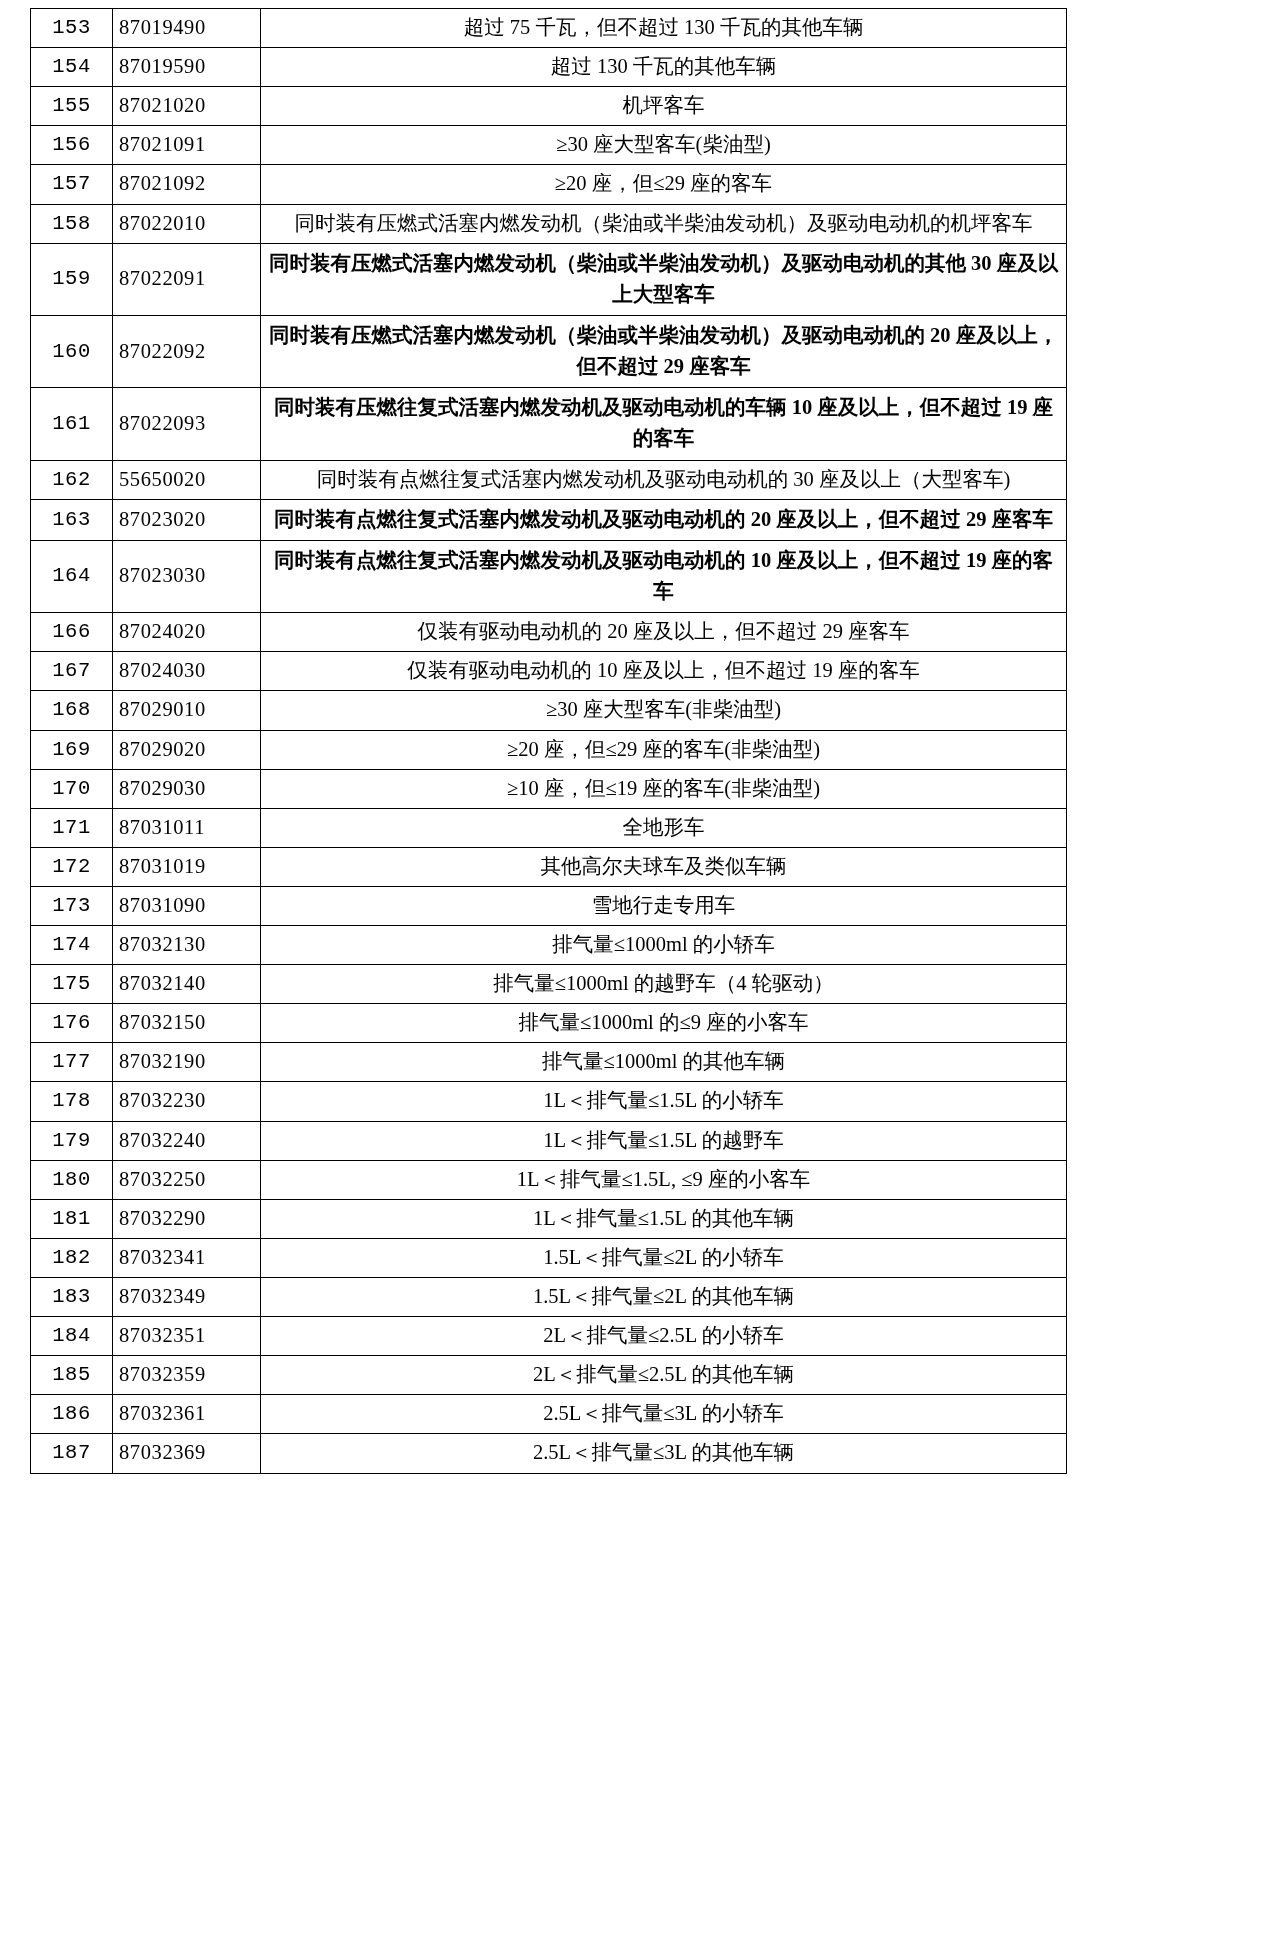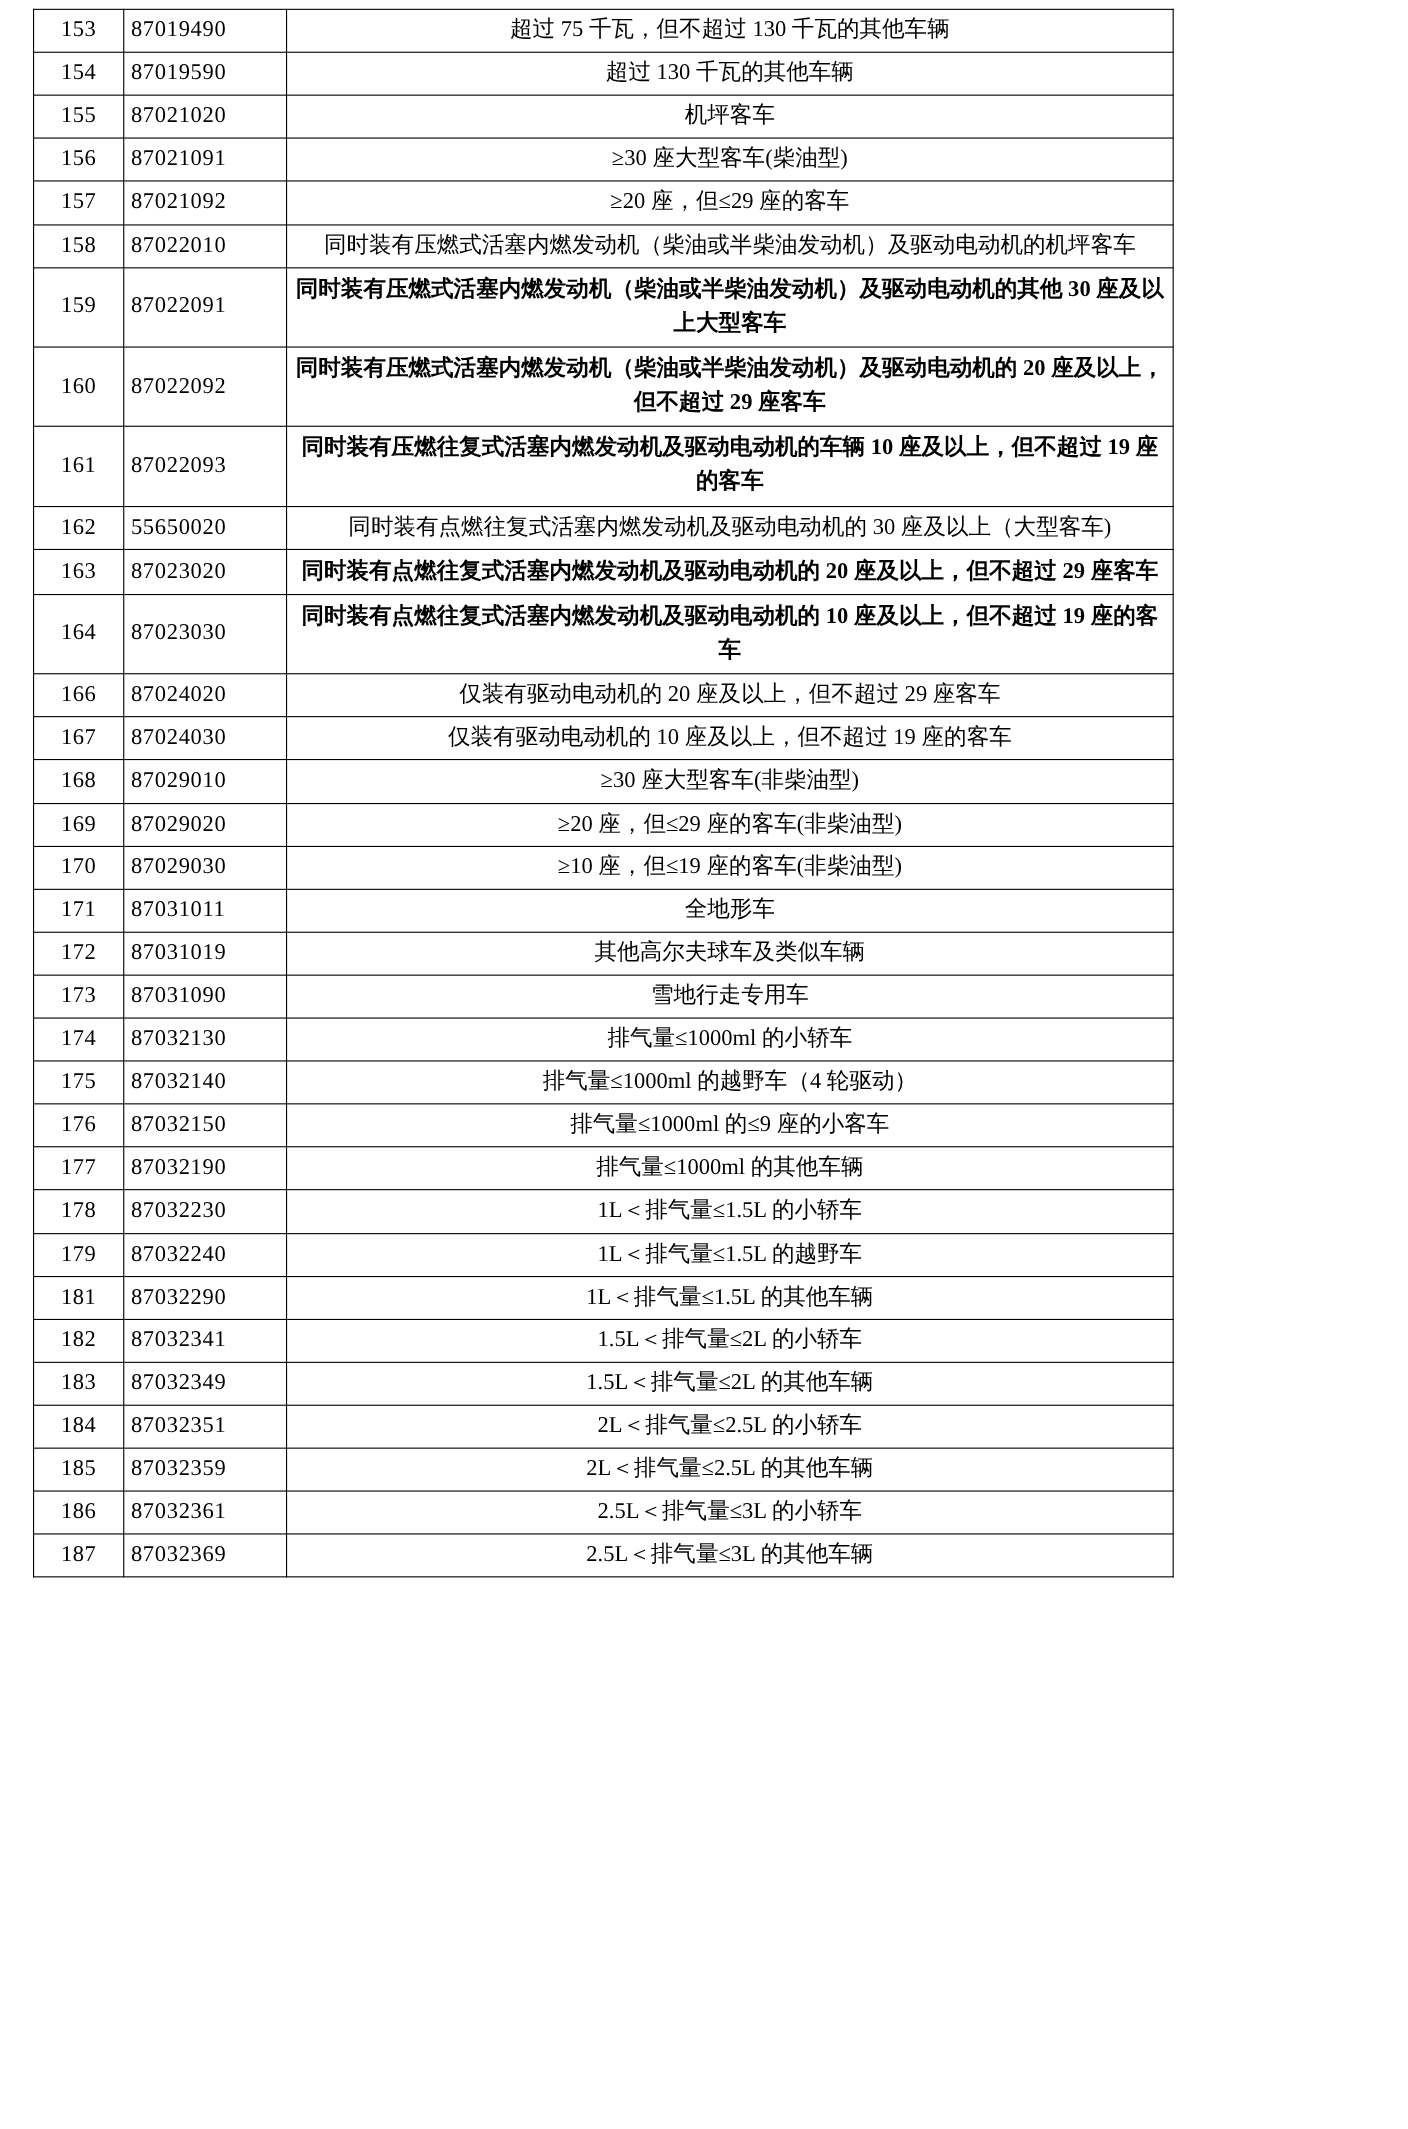--- a/index.html
+++ b/index.html
@@ -29,21 +29,21 @@
     font-size: 20.5px;
     line-height: 1.42;
     padding: 4px 6px 5px 6px;
   }
   col.c-no { width: 82px; }
   col.c-code { width: 148px; }
   col.c-desc { width: 806px; }
 
   td.no {
     text-align: center;
-    font-family: Liberation Serif, serif;
+    font-family: Liberation Mono, monospace;
     letter-spacing: 0.5px;
   }
   td.code {
     text-align: left;
     letter-spacing: 0.6px;
   }
   td.desc {
     text-align: center;
     padding-left: 9px;
     padding-right: 10px;
@@ -188,20 +188,25 @@
           <td class="no">178</td>
           <td class="code">87032230</td>
           <td class="desc">1L＜排气量≤1.5L 的小轿车</td>
         </tr>
         <tr>
           <td class="no">179</td>
           <td class="code">87032240</td>
           <td class="desc">1L＜排气量≤1.5L 的越野车</td>
         </tr>
         <tr>
+          <td class="no">180</td>
+          <td class="code">87032250</td>
+          <td class="desc">1L＜排气量≤1.5L, ≤9 座的小客车</td>
+        </tr>
+        <tr>
           <td class="no">181</td>
           <td class="code">87032290</td>
           <td class="desc">1L＜排气量≤1.5L 的其他车辆</td>
         </tr>
         <tr>
           <td class="no">182</td>
           <td class="code">87032341</td>
           <td class="desc">1.5L＜排气量≤2L 的小轿车</td>
         </tr>
         <tr>

